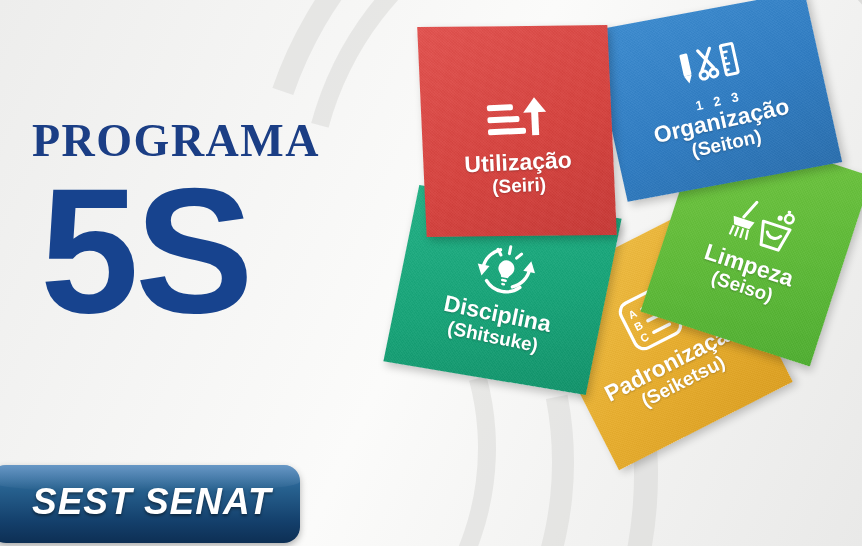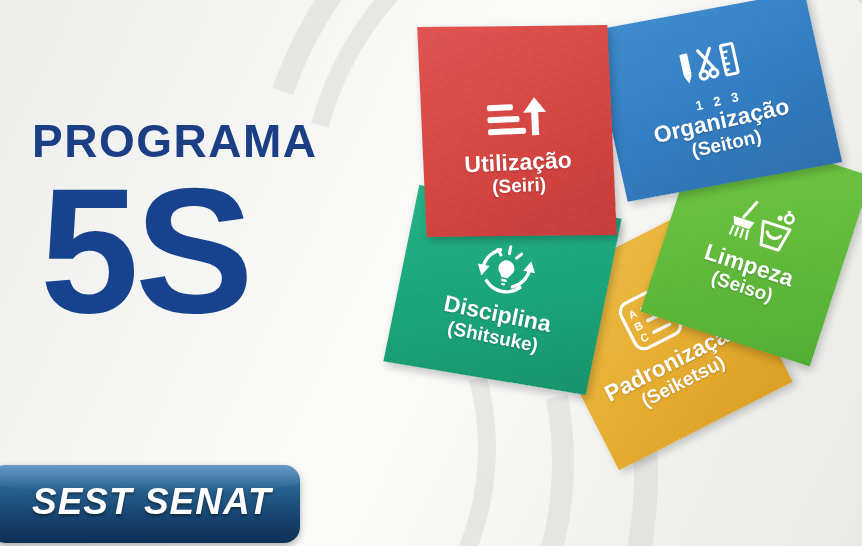--- a/index.html
+++ b/index.html
@@ -47,20 +47,21 @@
     width: 330px;
     z-index: 6;
   }
   .programa {
     color: #1b3e85;
     font-size: 46px;
     font-weight: bold;
     letter-spacing: 1.5px;
     line-height: 1;
     margin: 0 0 2px 4px;
+    font-family: Liberation Serif, serif;
   }
   .fives {
     color: #17438e;
     font-size: 178px;
     font-weight: bold;
     line-height: 0.84;
     letter-spacing: -4px;
     margin: 12px;
   }
 

